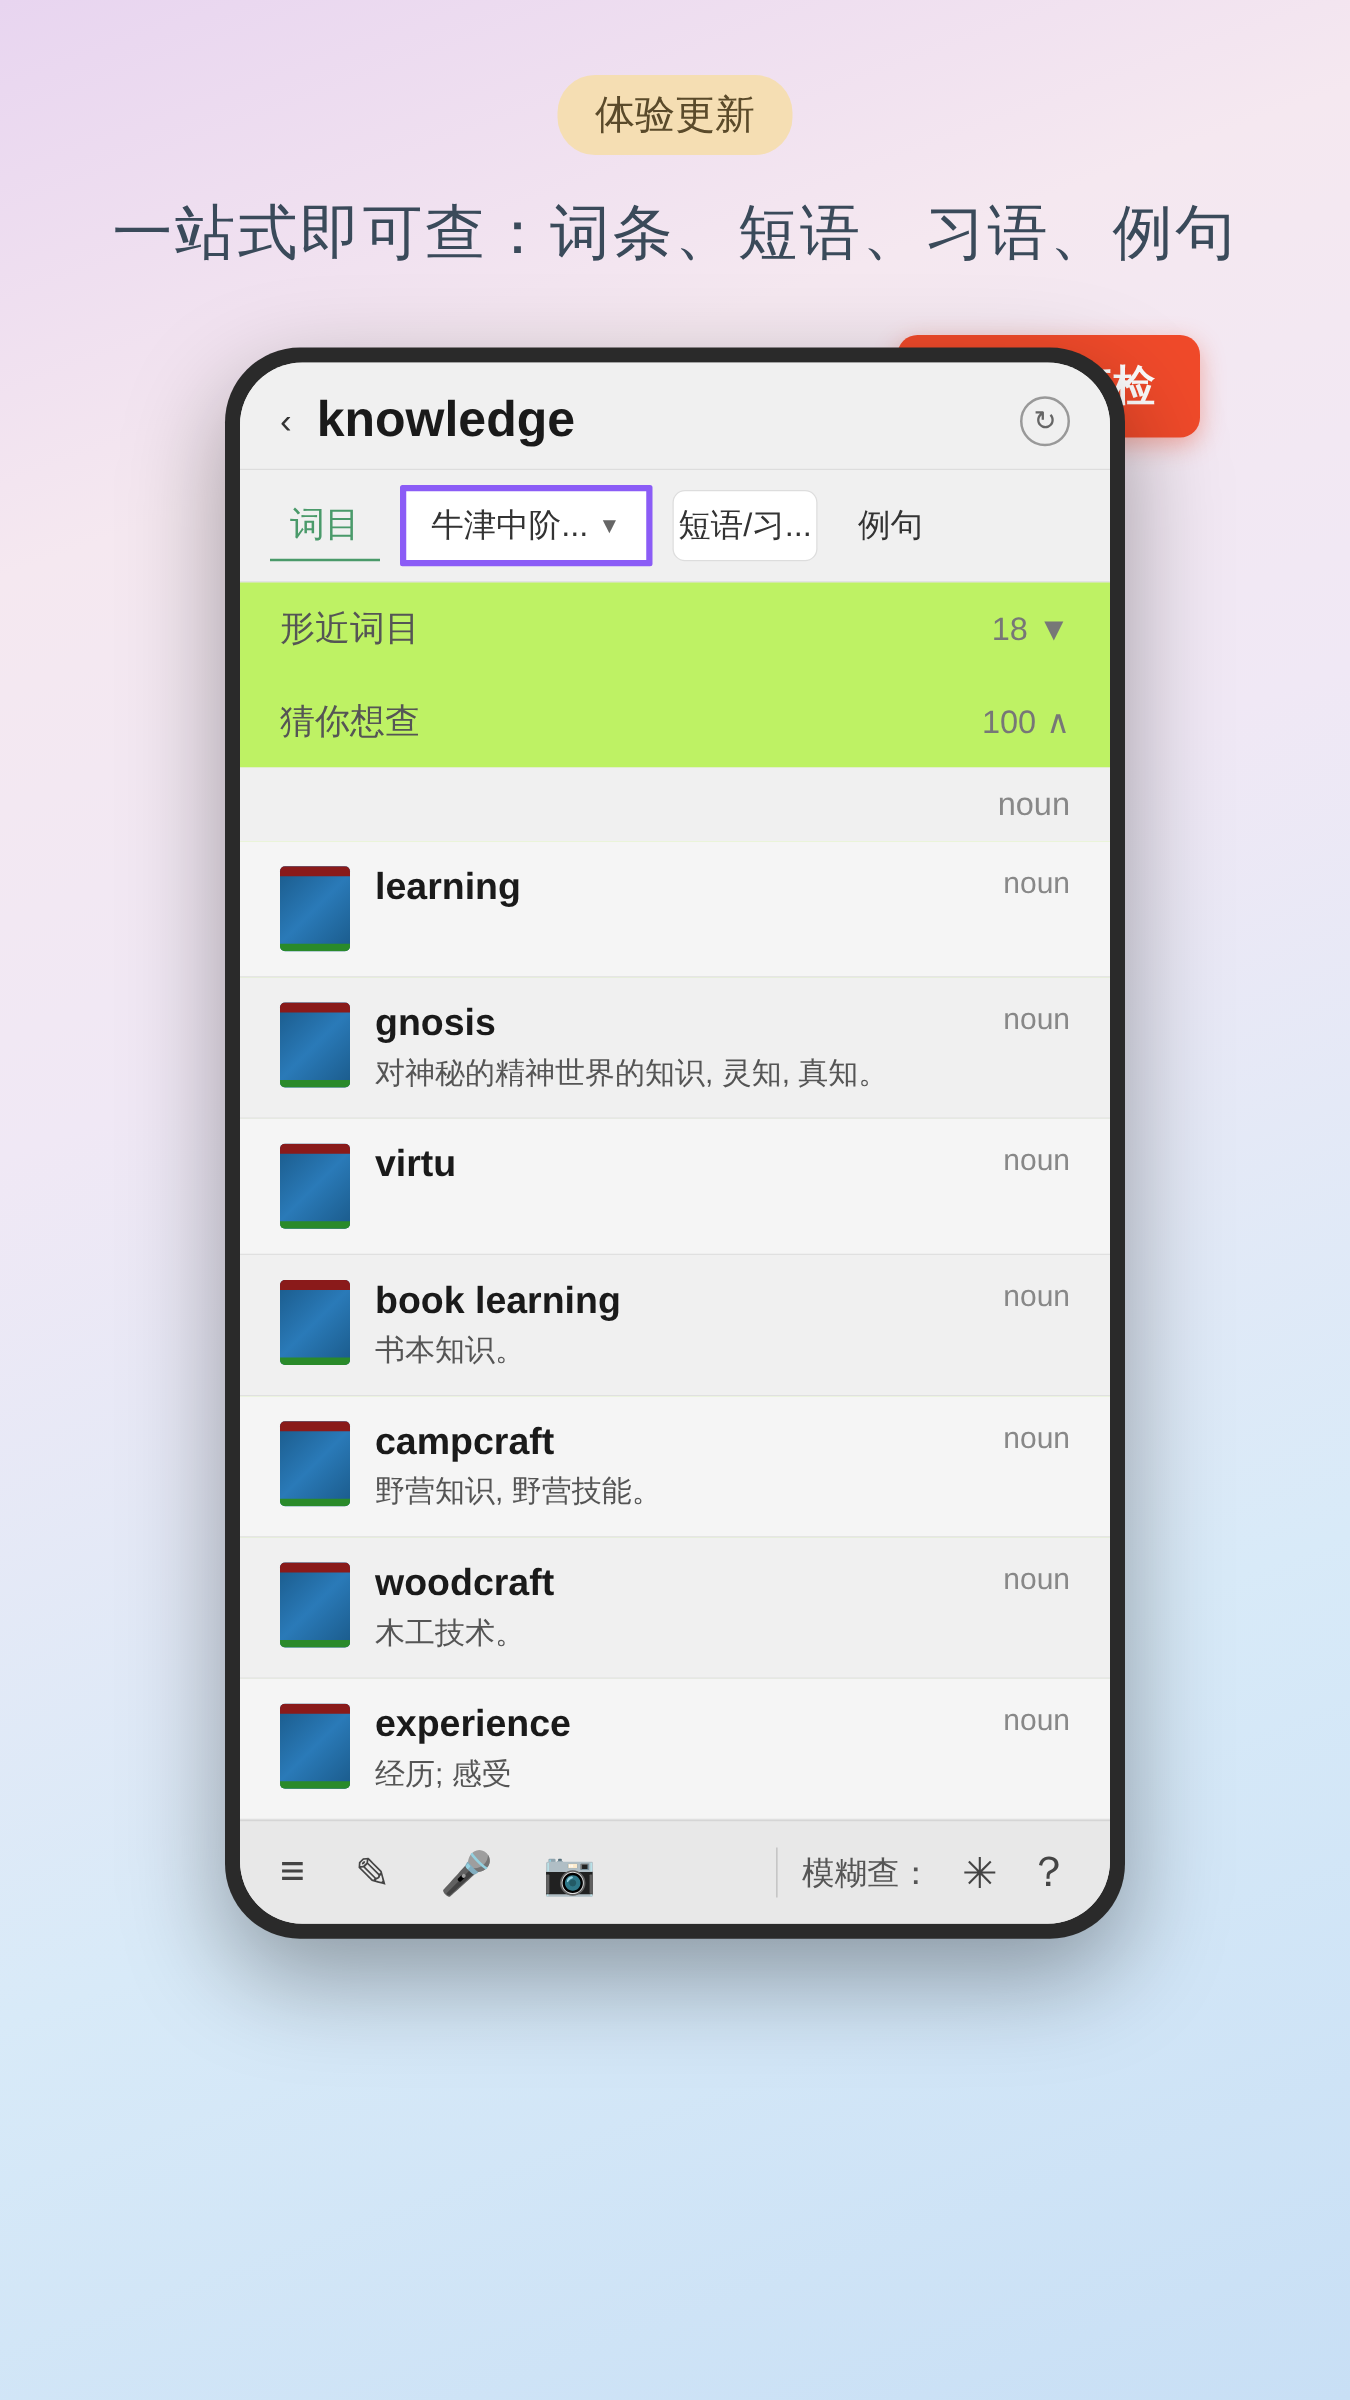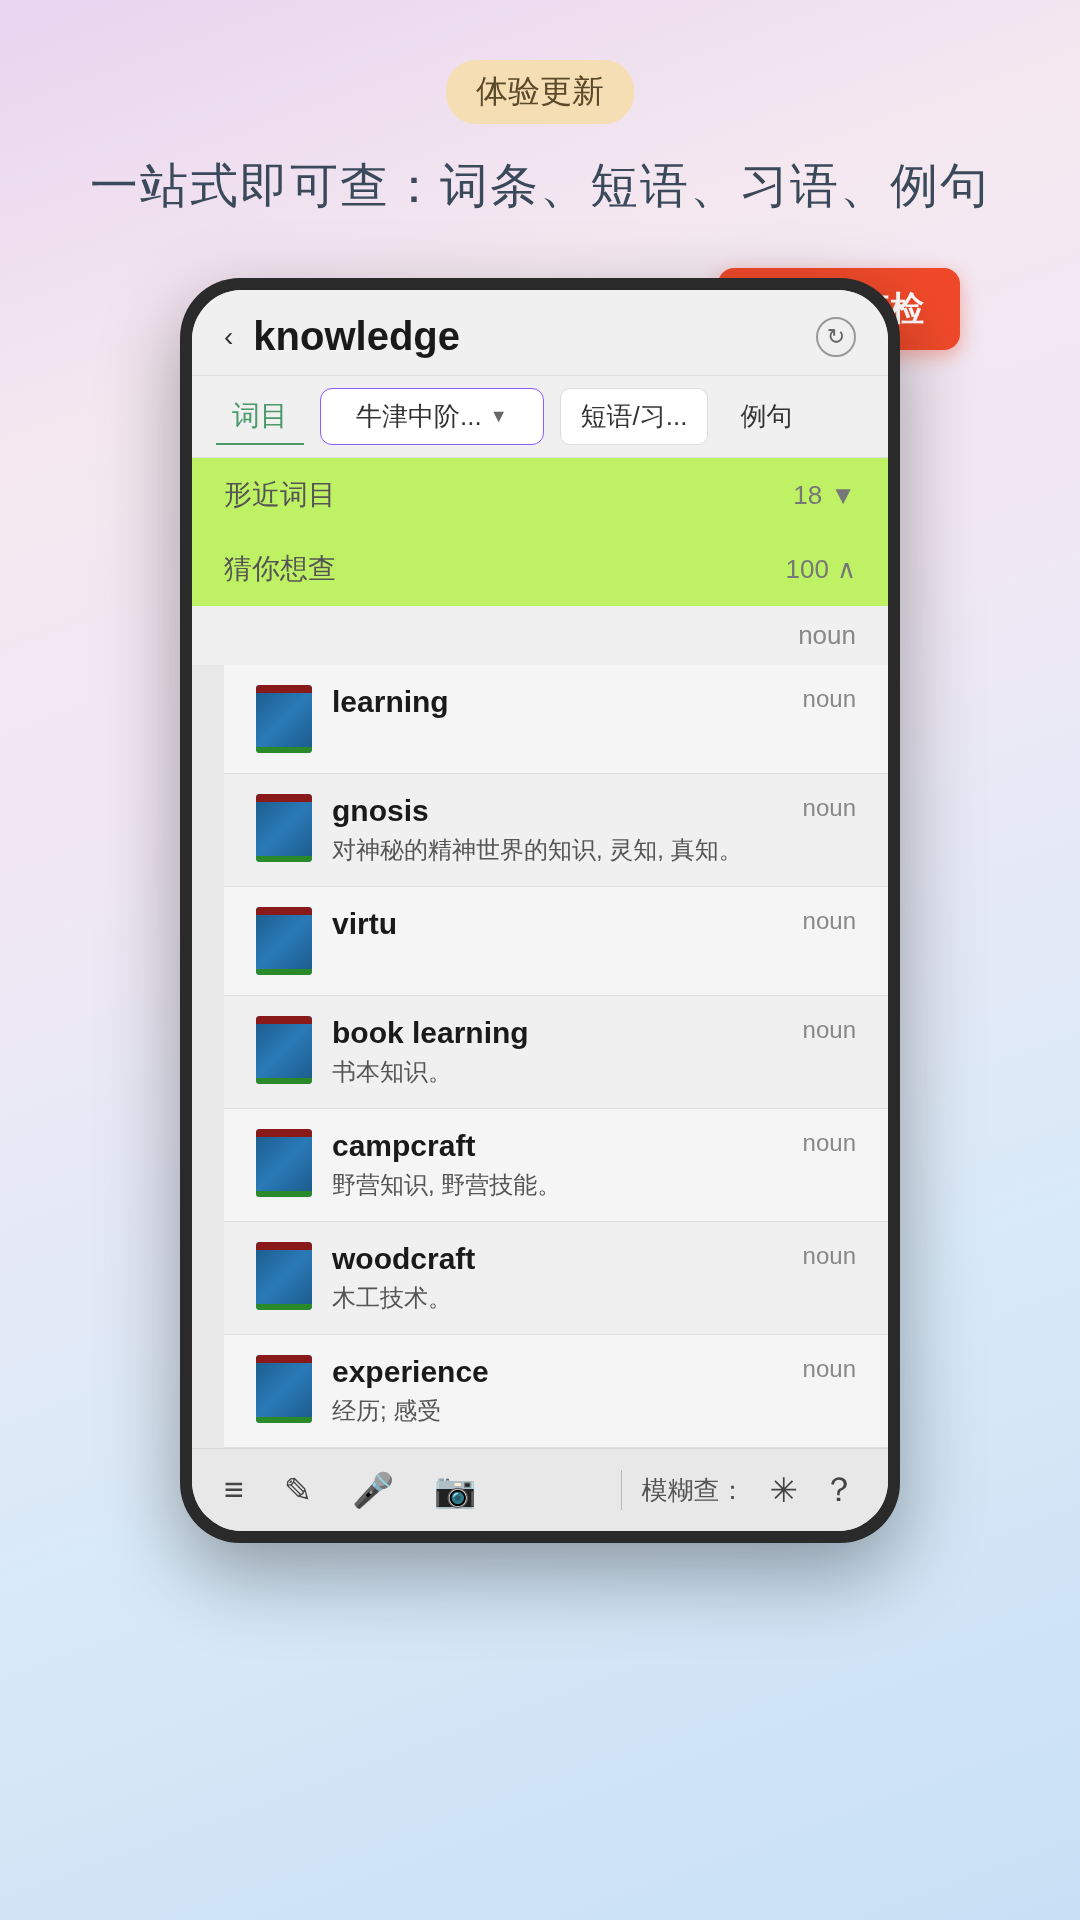--- a/index.html
+++ b/index.html
@@ -115,39 +115,39 @@
     .tab-item {
       font-size: 28px;
       color: #4a9a6a;
       font-weight: 500;
       padding: 8px 16px;
       border-bottom: 2px solid #4a9a6a;
     }
 
     .tab-dropdown {
       background: white;
-      border-radius: 12px;
-      padding: 10px 35px;
+      border-radius: 2px;
+      padding: 10px 20px;
       font-size: 26px;
       color: #333;
       display: flex;
       align-items: center;
       gap: 8px;
-      border: 1px solid #8b5cf6;
+      border: 5px solid #8b5cf6;
     }
 
     .tab-dropdown-arrow {
       font-size: 18px;
       color: #666;
     }
 
     .tab-short {
       background: white;
       border-radius: 10px;
-      padding: 10px 20px;
+      padding: 10px 4px;
       font-size: 26px;
       color: #333;
       border: 1px solid #ddd;
     }
 
     .tab-sentence {
       font-size: 26px;
       color: #333;
       padding: 10px 16px;
     }
@@ -170,21 +170,20 @@
       font-size: 26px;
       color: #777;
       display: flex;
       align-items: center;
       gap: 8px;
     }
 
     
     .word-list {
       background: #bef264;
-      margin-left: 32px;
     }
 
     .word-item {
       display: flex;
       align-items: flex-start;
       padding: 20px 32px;
       border-bottom: 1px solid #e0e0e0;
       gap: 20px;
       background: #f5f5f5;
     }

